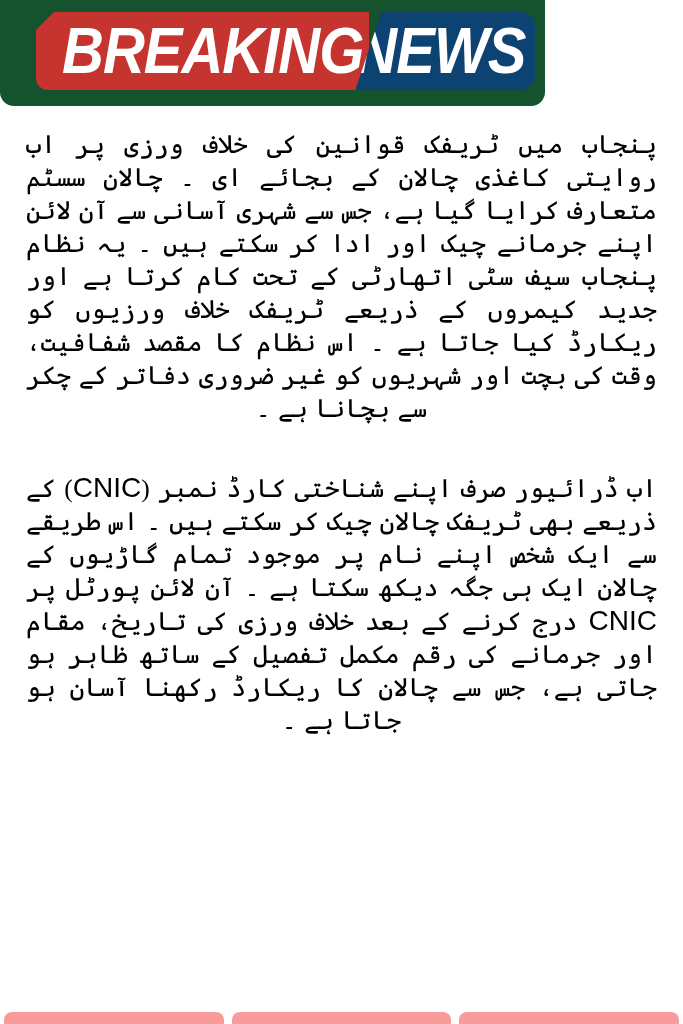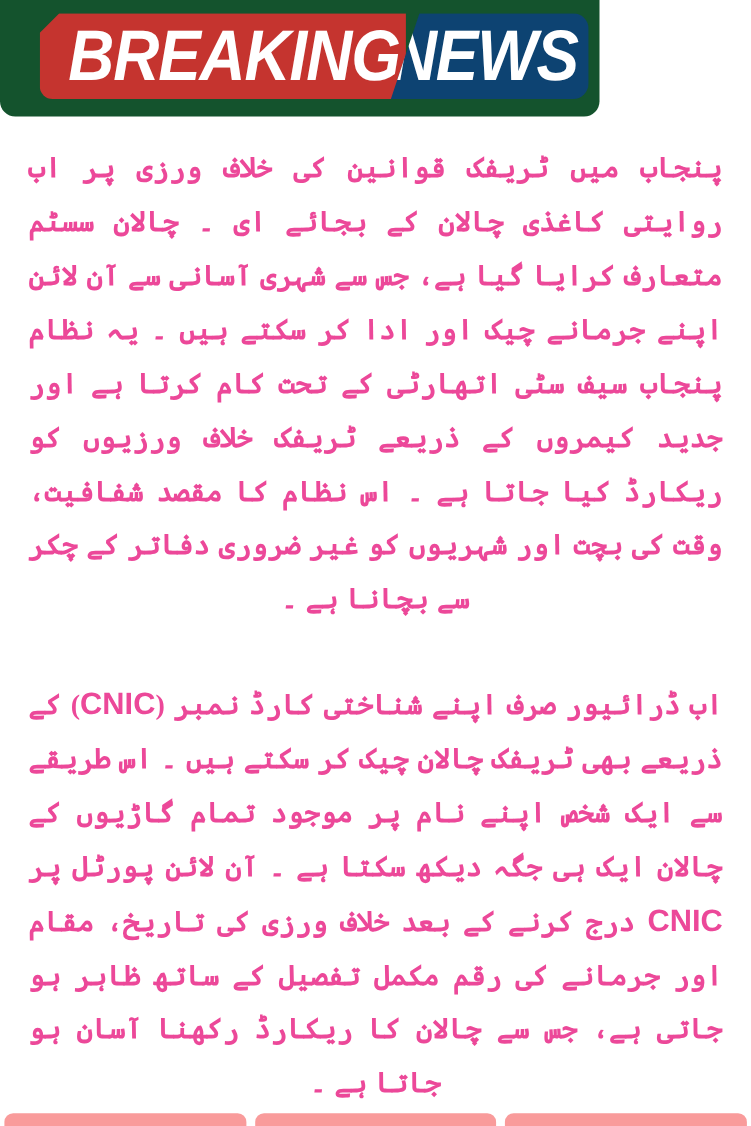--- a/index.html
+++ b/index.html
@@ -85,26 +85,26 @@
     left: 0;
     width: 683px;
     padding: 0 26px;
     box-sizing: border-box;
   }
   .para {
     direction: rtl;
     text-align: justify;
     text-align-last: center;
     unicode-bidi: plaintext;
-    color: #ec4899;
+    color: #000000;
     font-family: "Liberation Serif", "DejaVu Serif", serif;
     font-size: 25.5px;
-    line-height: 49px;
+    line-height: 33px;
     margin: 0 0 46px 0;
-    font-weight: 700;
+    font-weight: 400;
     word-spacing: 1px;
   }
   .para:last-child { margin-bottom: 0; }
 
   
   .ltr {
     direction: ltr;
     unicode-bidi: isolate;
     font-family: "Liberation Sans", sans-serif;
     font-size: 28px;

